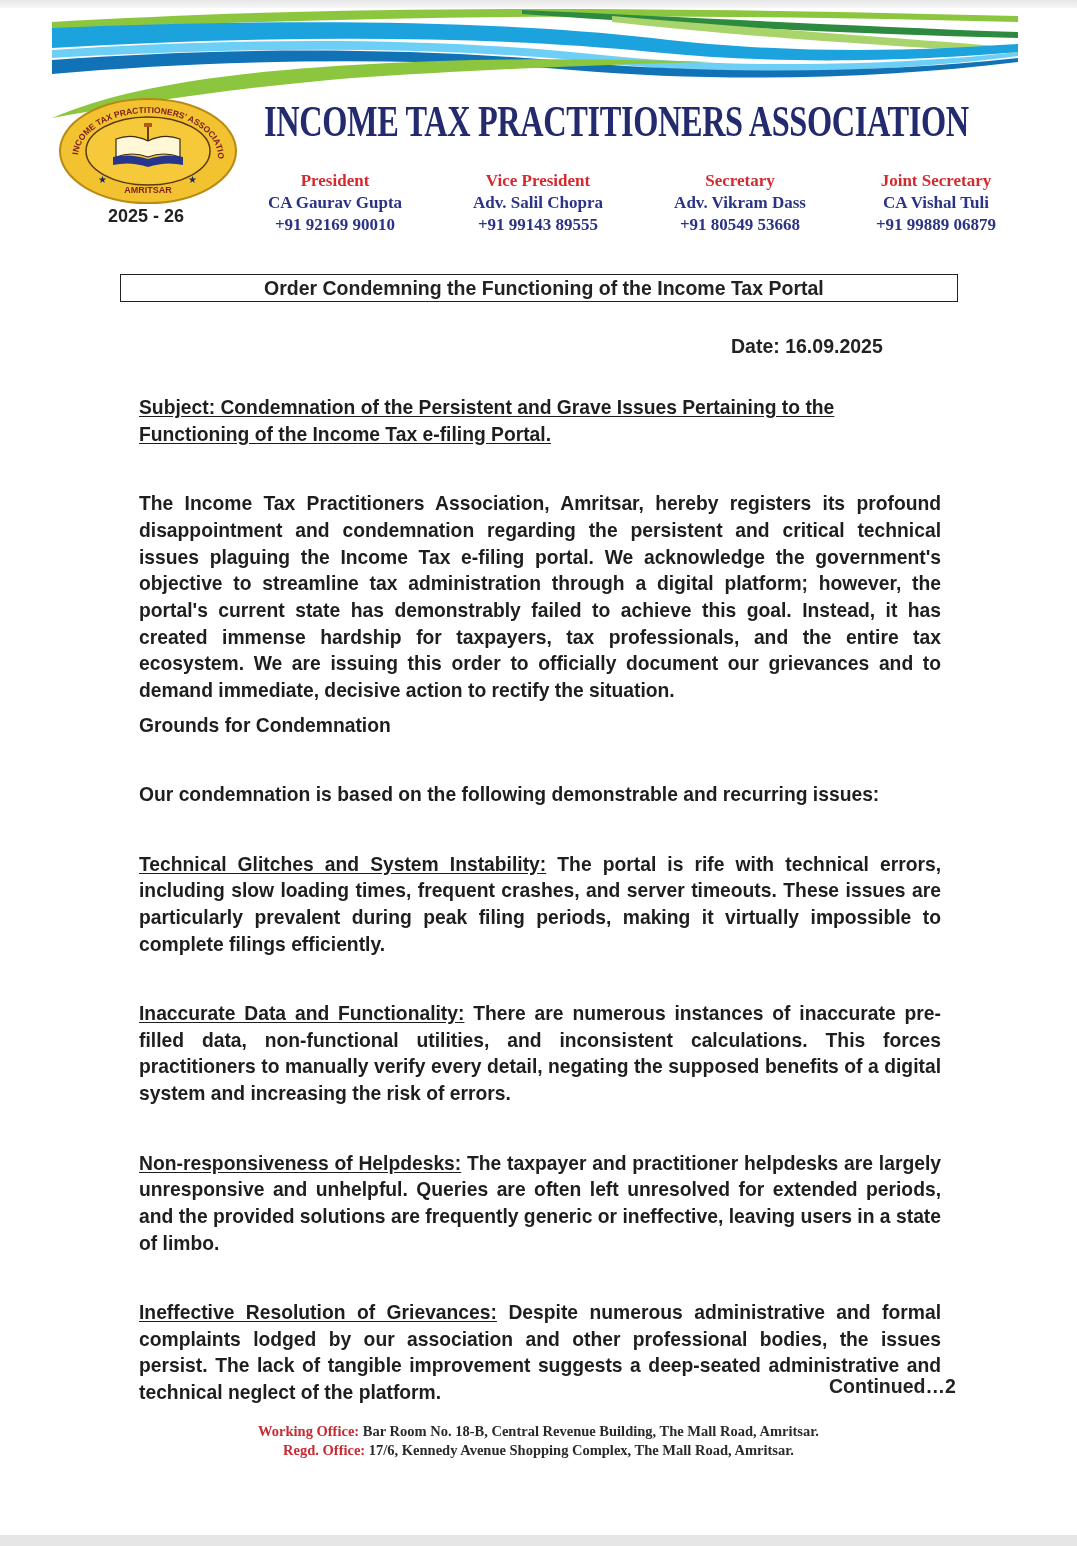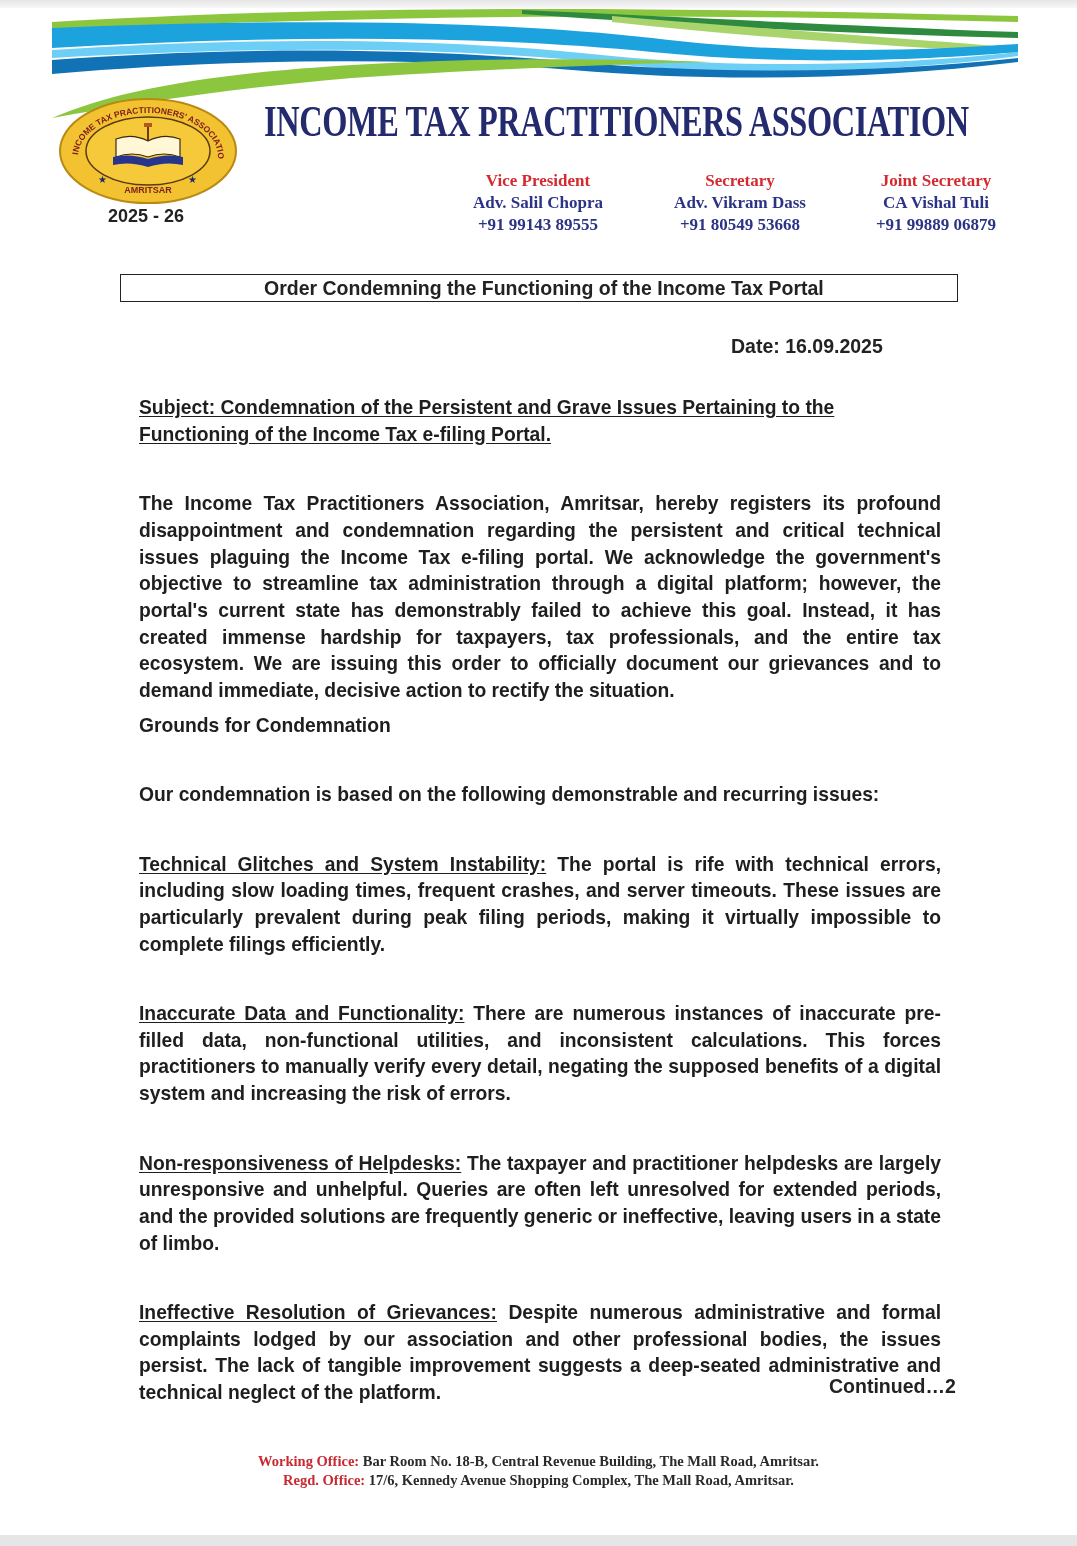--- a/index.html
+++ b/index.html
@@ -28,21 +28,21 @@
   }
   .date { position: absolute; left: 731px; top: 335px; font-family: "Liberation Sans", sans-serif; font-weight: bold; font-size: 19.5px; color: #222; }
   .body-text {
     position: absolute; left: 131px; top: 387px; width: 818px;
     font-family: "Liberation Sans", sans-serif; font-weight: bold; font-size: 19.3px; line-height: 26.7px; color: #1e1e1e;
   }
   .body-text p { margin: 8px; text-align: justify; }
   .body-text .gap { height: 26.7px; }
   .body-text .u { text-decoration: underline; text-underline-offset: 2px; }
   .continued { position: absolute; left: 829px; top: 1375px; font-family: "Liberation Sans", sans-serif; font-weight: bold; font-size: 19.5px; color: #222; }
-  .footer { position: absolute; left: 0; top: 1452px; width: 1077px; text-align: center; font-family: "Liberation Serif", serif; font-weight: bold; font-size: 14.5px; line-height: 19px; color: #2a2a2a; }
+  .footer { position: absolute; left: 0; top: 1422px; width: 1077px; text-align: center; font-family: "Liberation Serif", serif; font-weight: bold; font-size: 14.5px; line-height: 19px; color: #2a2a2a; }
   .footer .lbl { color: #c92a32; }
 </style>
 </head>
 <body>
 
 <div class="topbar"></div>
 
 <svg class="waves" viewBox="0 0 966 110" preserveAspectRatio="none">
   <path d="M0,14 C250,0 500,-4 966,8 L966,14 C600,4 300,8 0,22 Z" fill="#8cc63f"></path>
   <path d="M470,2 C650,10 800,18 966,24 L966,30 C800,26 640,18 470,6 Z" fill="#2d8a3e"></path>
@@ -71,20 +71,25 @@
   <text x="40" y="88" font-size="10" fill="#1b2a6b">★</text>
   <text x="130" y="88" font-size="10" fill="#1b2a6b">★</text>
   <text x="90" y="98" text-anchor="middle" font-family="Liberation Sans, sans-serif" font-size="9" font-weight="bold" fill="#7a1d1d">AMRITSAR</text>
 </svg>
 
 <div class="year">2025 - 26</div>
 
 <div class="org-title">INCOME TAX PRACTITIONERS ASSOCIATION</div>
 
 <div class="officers">
+  <div class="officer" style="left:-5px">
+    <div class="role">President</div>
+    <div class="name">CA Gaurav Gupta</div>
+    <div class="phone">+91 92169 90010</div>
+  </div>
   <div class="officer" style="left:198px">
     <div class="role">Vice President</div>
     <div class="name">Adv. Salil Chopra</div>
     <div class="phone">+91 99143 89555</div>
   </div>
   <div class="officer" style="left:400px">
     <div class="role">Secretary</div>
     <div class="name">Adv. Vikram Dass</div>
     <div class="phone">+91 80549 53668</div>
   </div>

